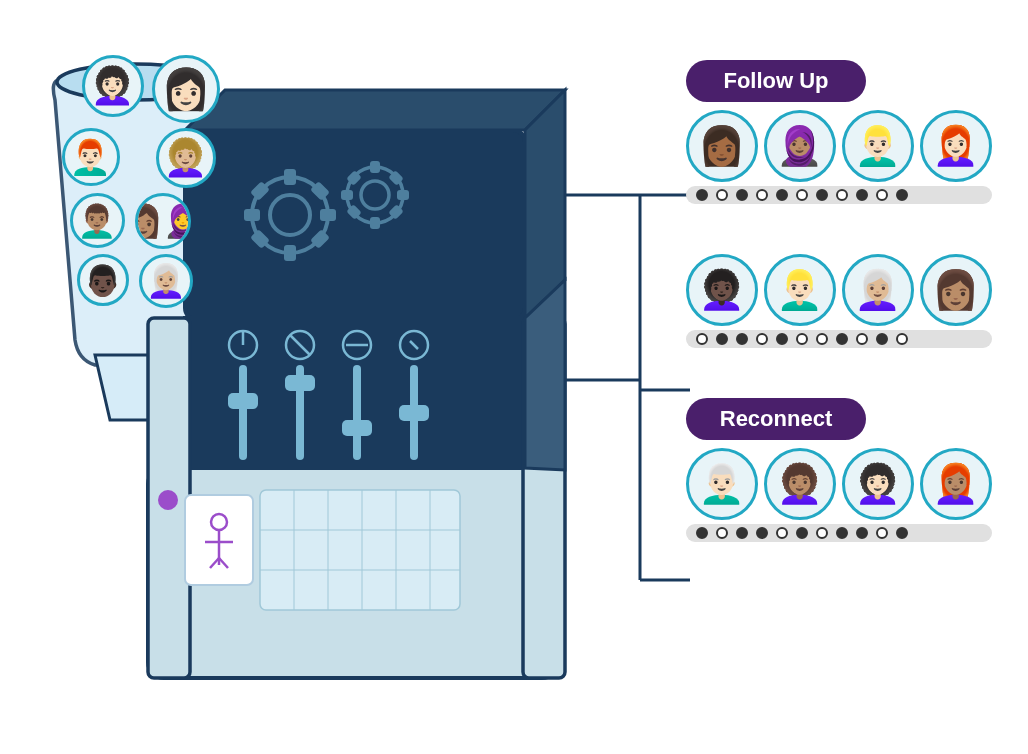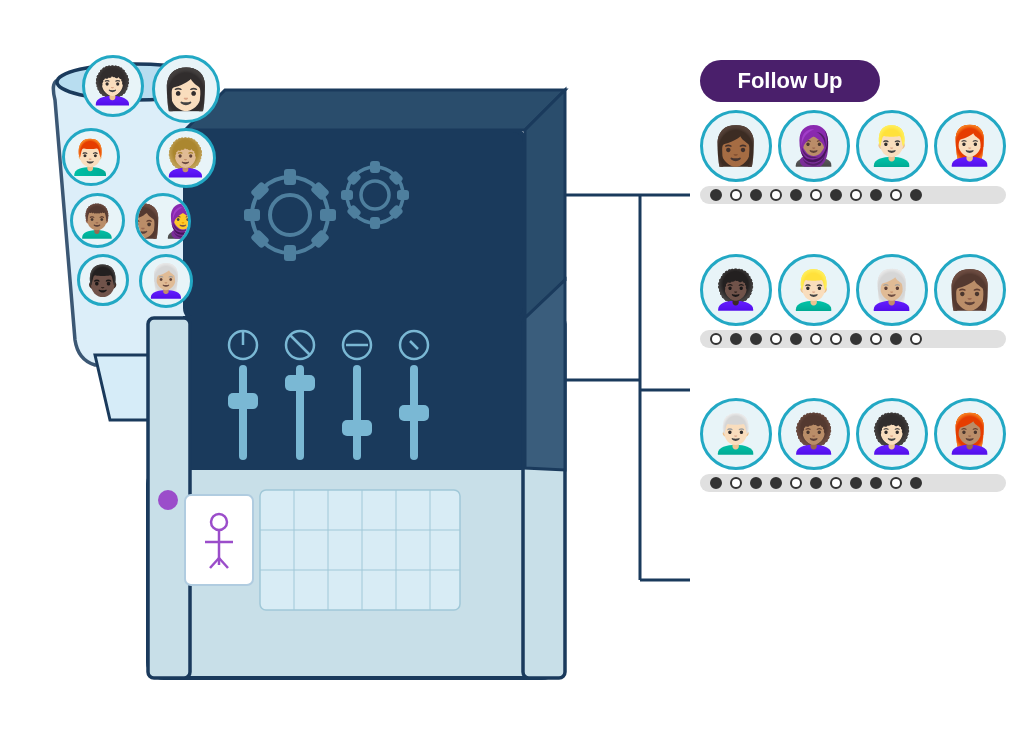--- a/index.html
+++ b/index.html
@@ -13,21 +13,21 @@
     }
     .scene {
       position: relative;
       width: 1028px;
       height: 754px;
     }
 
     
     .output-section {
       position: absolute;
-      right: 22px;
+      right: 36px;
       top: 60px;
       display: flex;
       flex-direction: column;
       gap: 50px;
     }
 
     .output-row {
       display: flex;
       flex-direction: column;
       gap: 8px;
@@ -299,20 +299,21 @@
           <div class="belt-dot"></div>
           <div class="belt-dot filled"></div>
           <div class="belt-dot"></div>
           <div class="belt-dot filled"></div>
           <div class="belt-dot"></div>
         </div>
       </div>
     </div>
 
     <div class="output-row">
+      <div class="output-label">Reconnect</div>
       <div class="conveyor-wrapper">
         <div class="avatars-row-inner">
           <div class="avatar-circle">
               <span style="font-size:38px;">👨🏻‍🦳</span>
             </div>
           <div class="avatar-circle">
               <span style="font-size:38px;">👩🏽‍🦱</span>
             </div>
           <div class="avatar-circle">
               <span style="font-size:38px;">👩🏻‍🦱</span>

